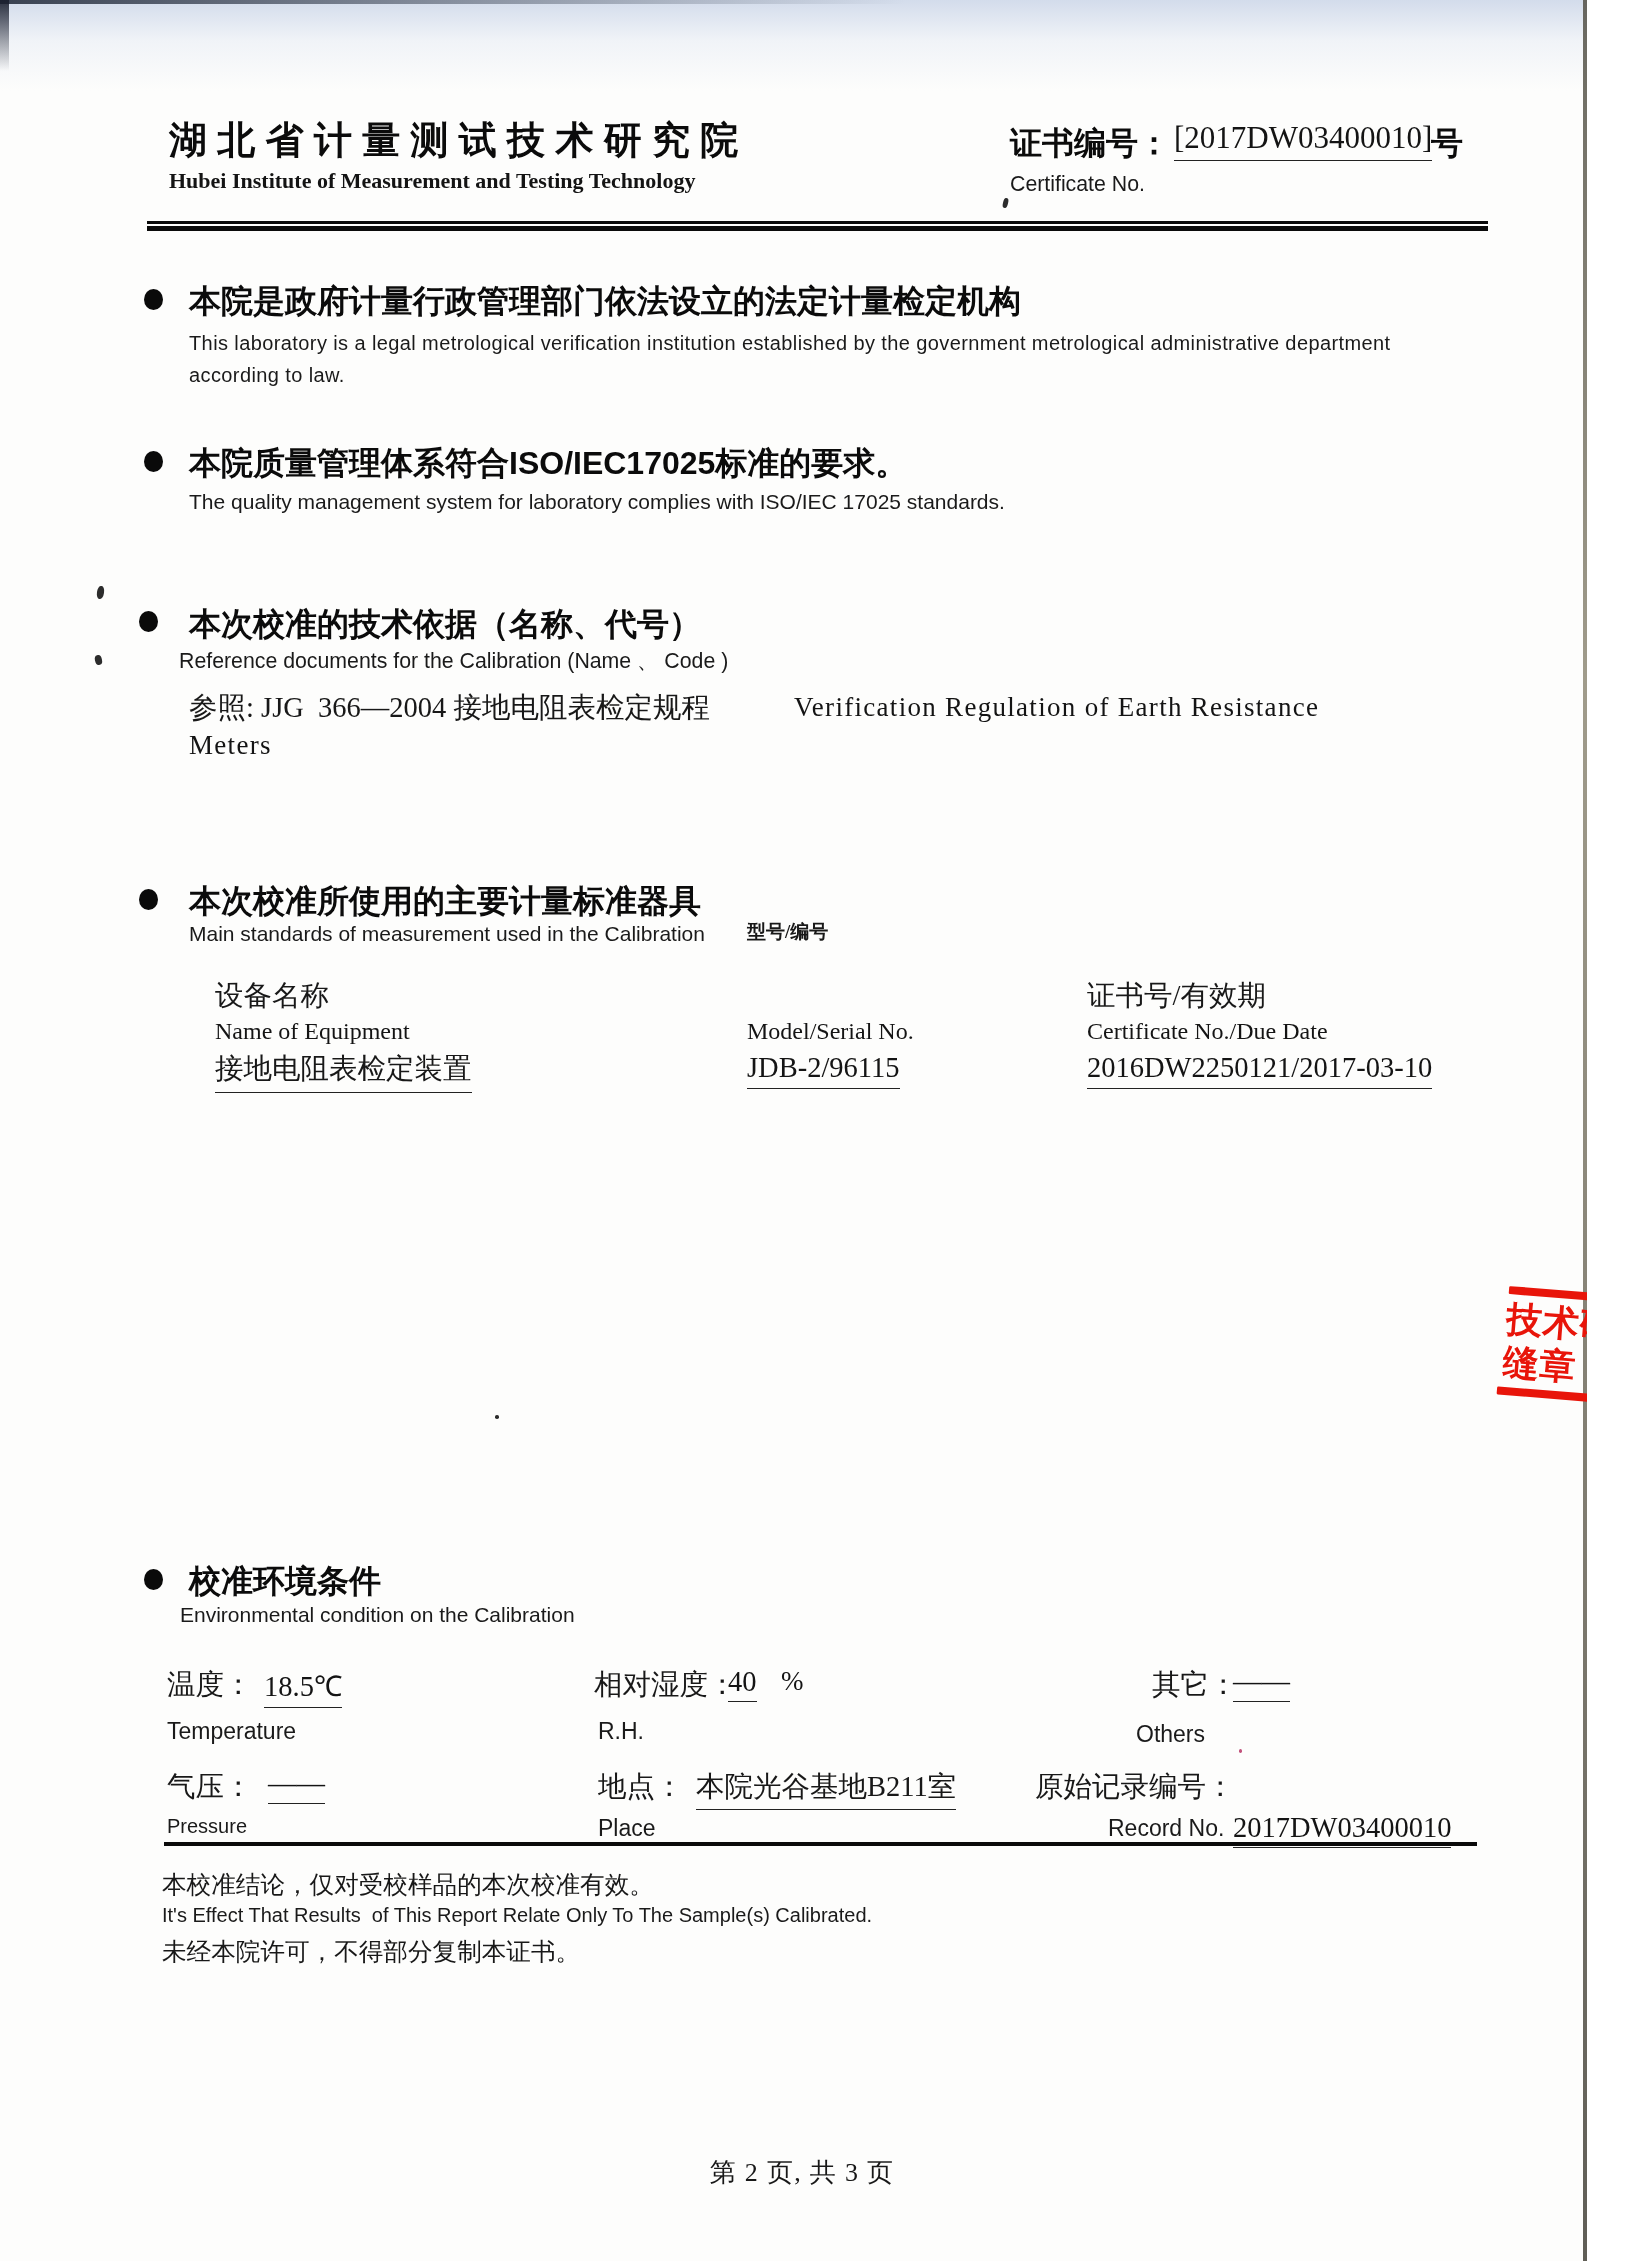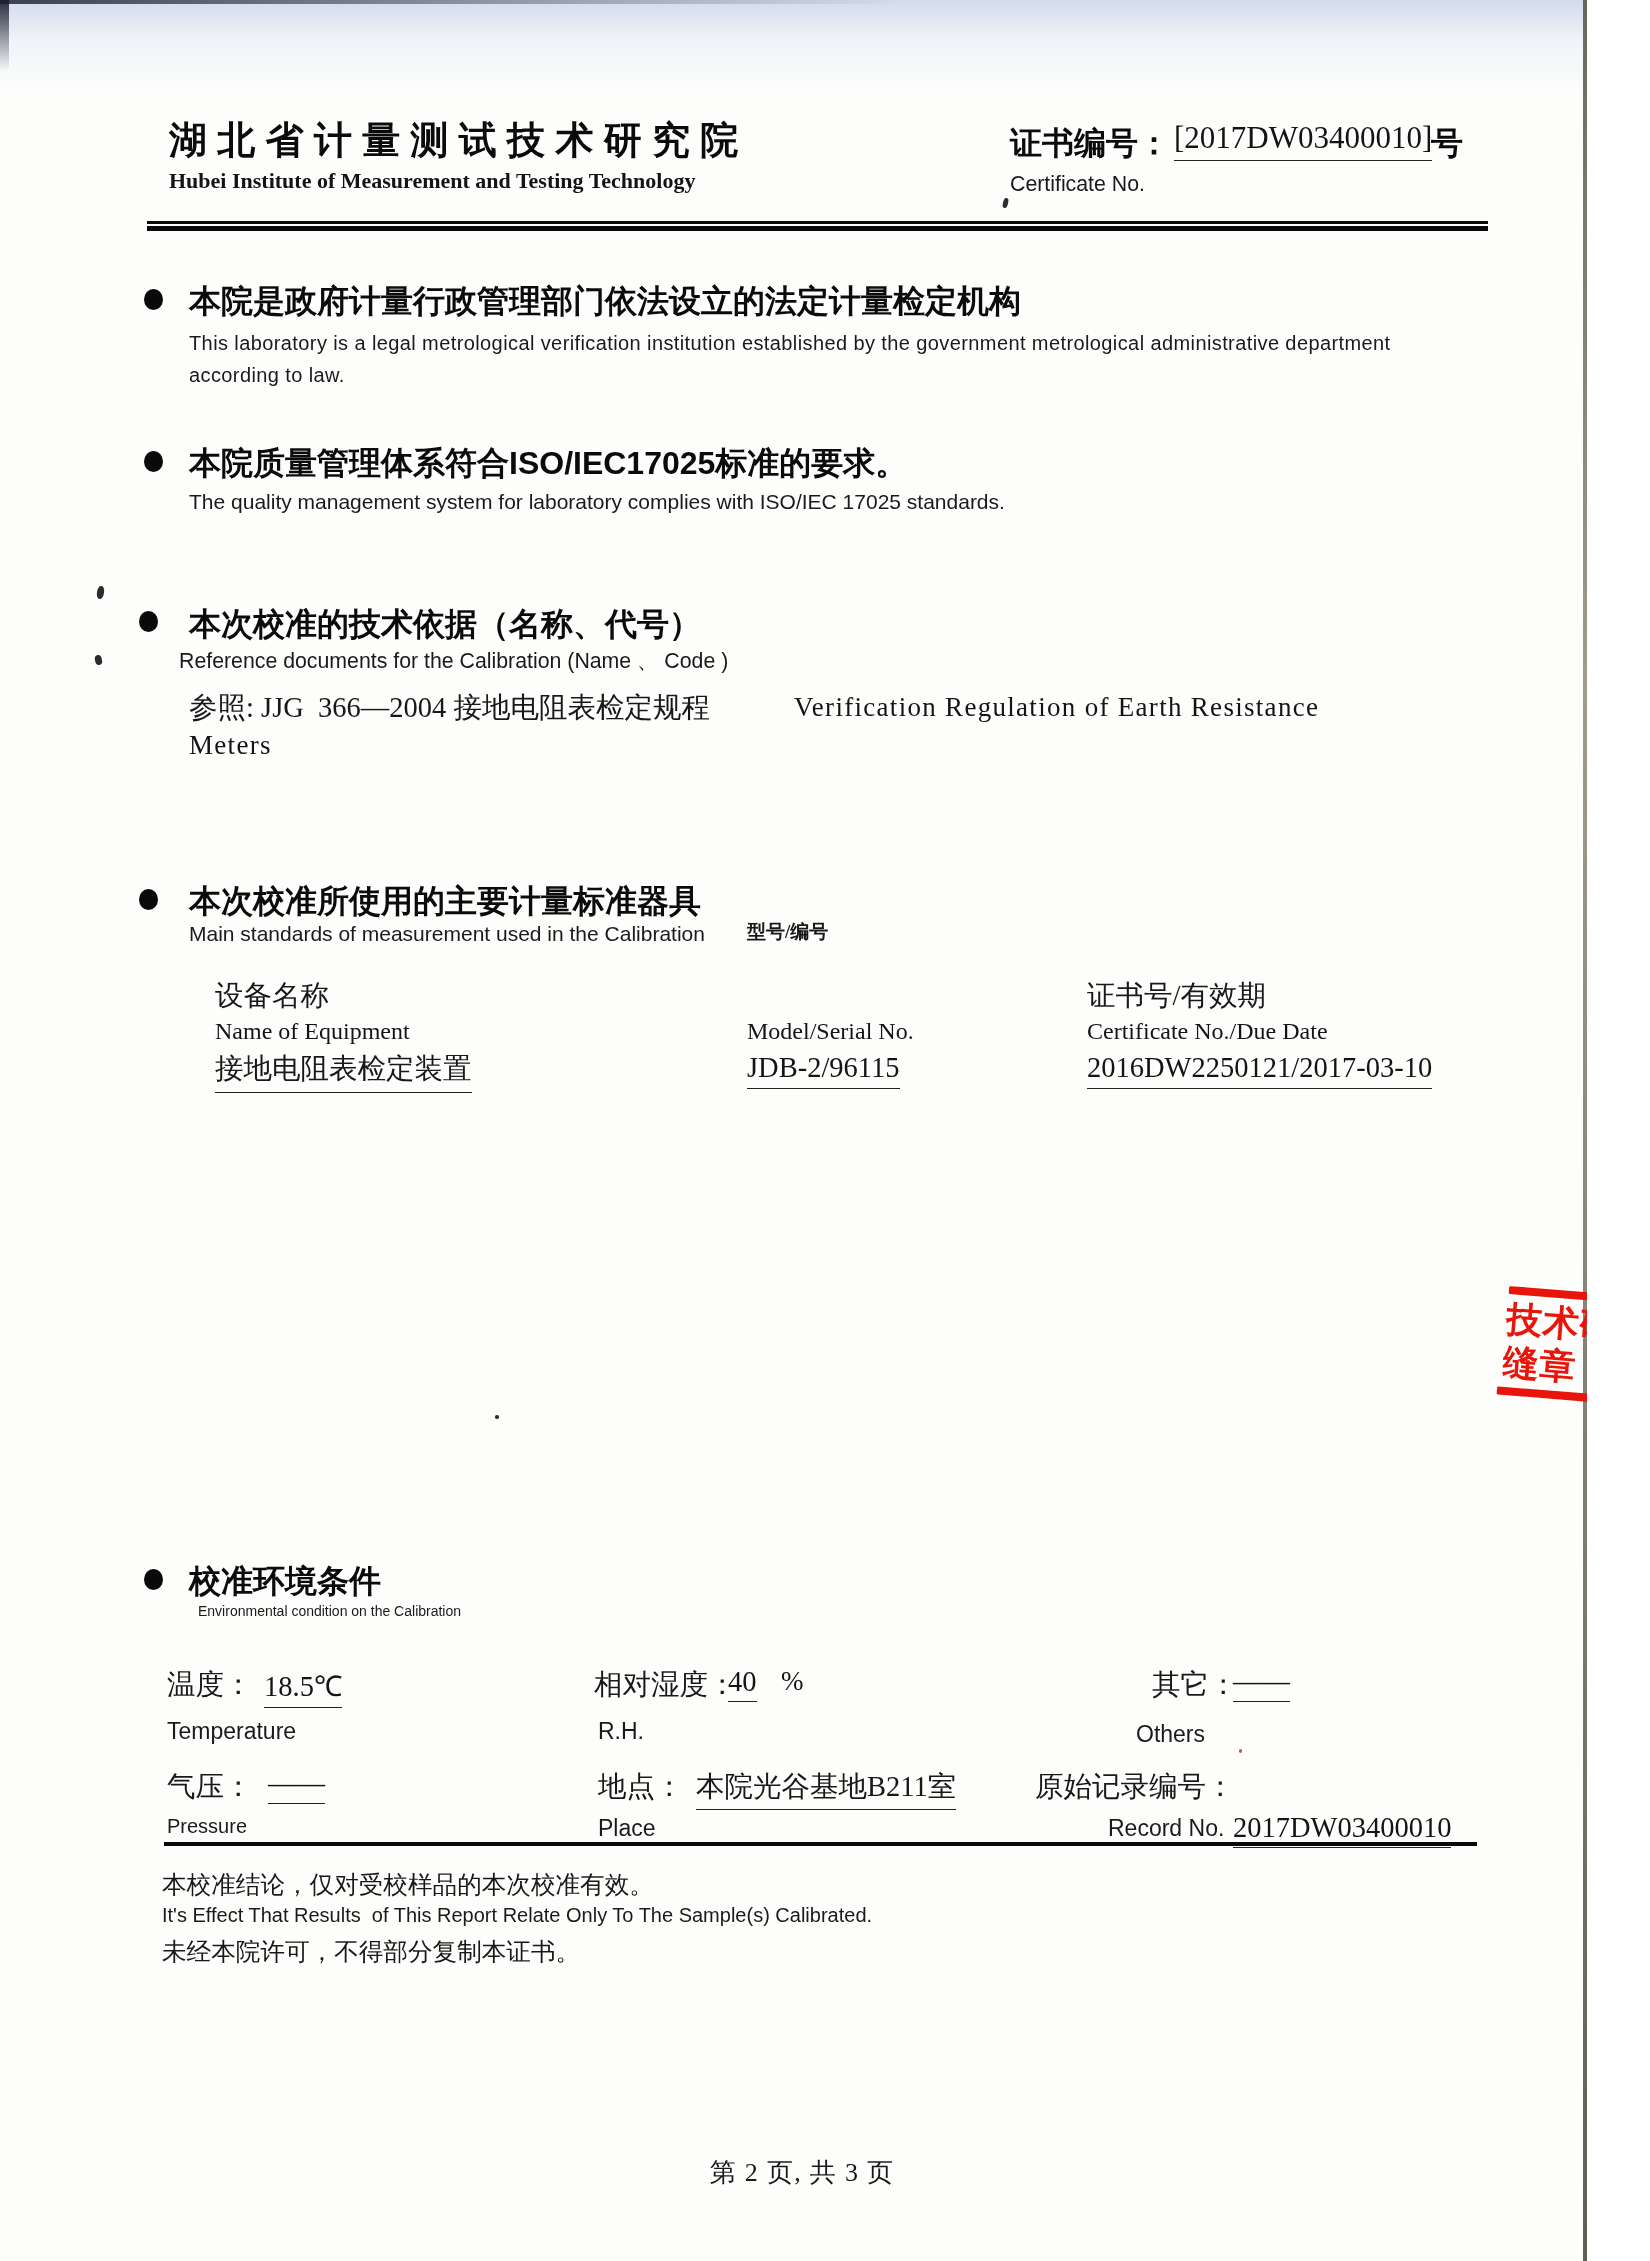--- a/index.html
+++ b/index.html
@@ -92,21 +92,21 @@
 
   <div class="stamp">
     <div class="sbar"></div>
     <div class="sline" style="margin-top:2.6px;">技术研究</div>
     <div class="sline">缝章</div>
     <div class="sbar" style="margin-top:3.9px;margin-left:3.9px;"></div>
   </div>
 
   <div class="dot" style="left:144px;top:1569px;"></div>
   <div class="abs cnb" style="left:189px;top:1560px;font-size:32px;">校准环境条件</div>
-  <div class="abs en" style="left:198px;top:1603px;font-size:14px;">Environmental condition on the Calibration</div>
+  <div class="abs en" style="left:180px;top:1603px;font-size:21px;">Environmental condition on the Calibration</div>
 
   <div class="abs cns" style="left:167px;top:1666px;font-size:28.5px;">温度：</div>
   <div class="abs sf u" style="left:264px;top:1666px;font-size:28.5px;">18.5℃</div>
   <div class="abs cns" style="left:594px;top:1666px;font-size:28.5px;">相对湿度：</div>
   <div class="abs sf u" style="left:728px;top:1666px;font-size:28.5px;">40</div>
   <div class="abs sf" style="left:781px;top:1666px;font-size:27px;">%</div>
   <div class="abs cns" style="left:1152px;top:1666px;font-size:28.5px;">其它：</div>
   <div class="abs sf u" style="left:1233px;top:1666px;font-size:28.5px;">——</div>
   <div class="abs en" style="left:167px;top:1718px;font-size:23px;">Temperature</div>
   <div class="abs en" style="left:598px;top:1718px;font-size:23px;">R.H.</div>

